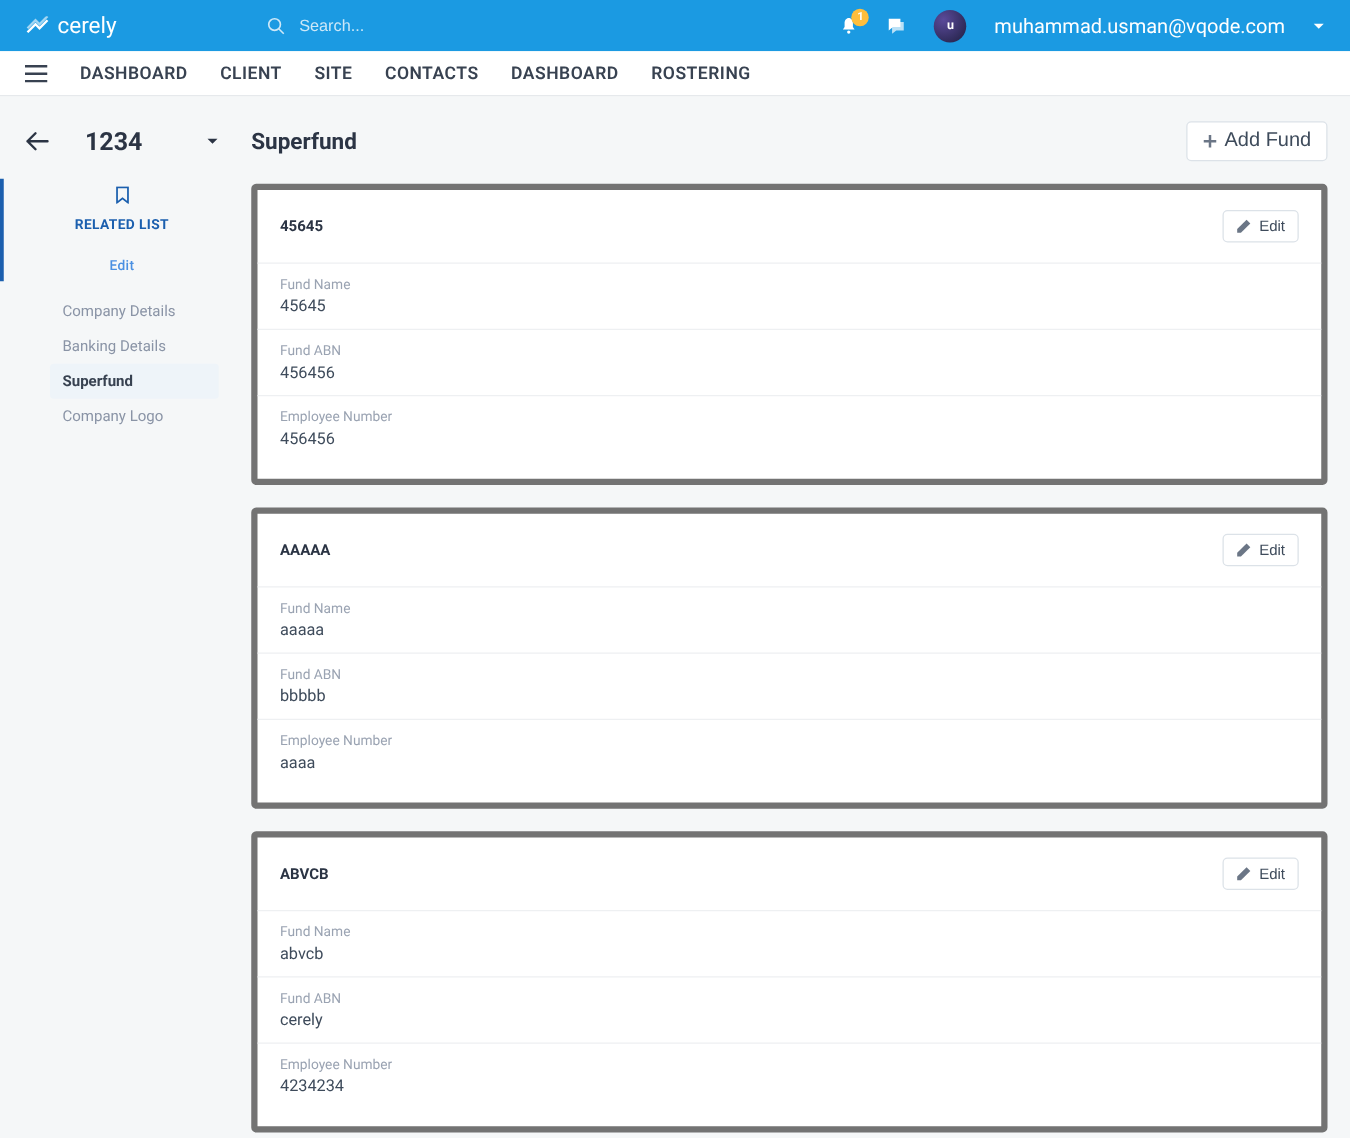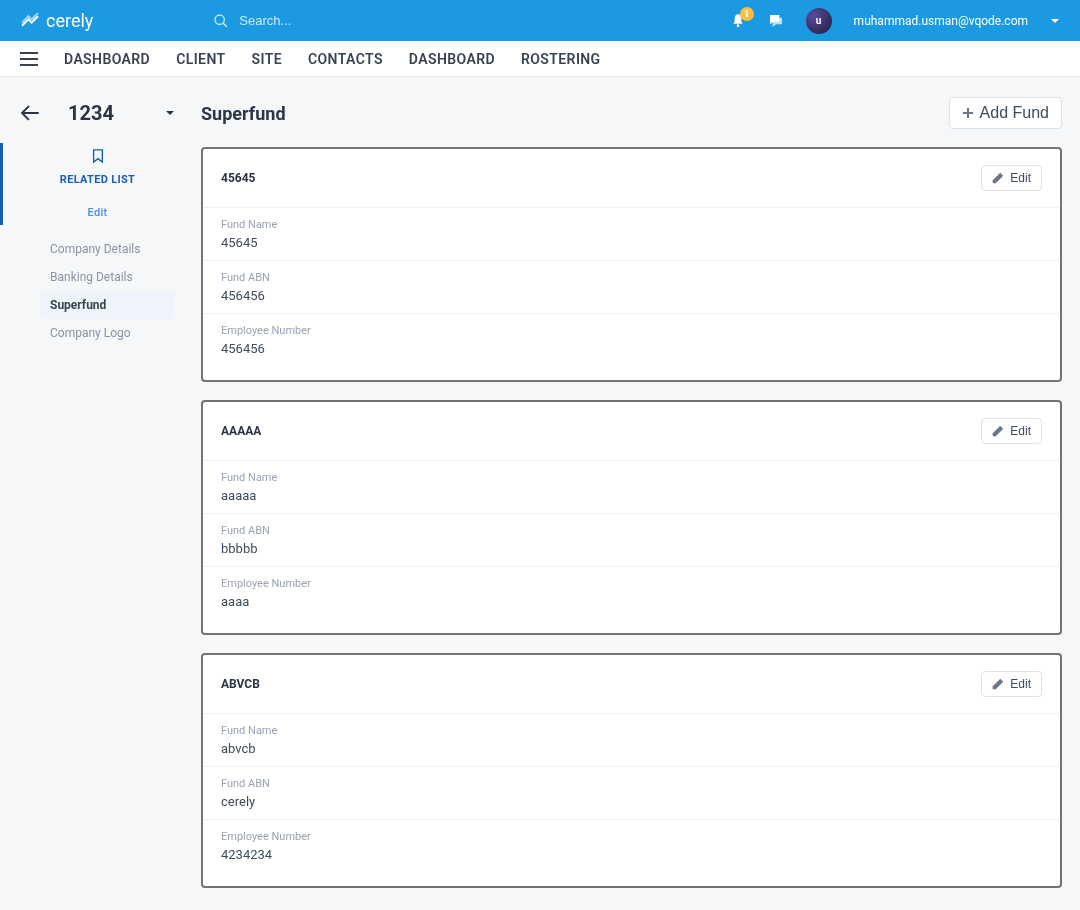--- a/index.html
+++ b/index.html
@@ -33,21 +33,21 @@
   .bell-badge {
     position: absolute; top: -6px; right: -8px; background: #ffbe3d; color: #fff;
     font-size: 9px; font-weight: 700; min-width: 14px; height: 14px; border-radius: 7px;
     display:flex; align-items:center; justify-content:center; padding: 0 3px;
   }
   .avatar {
     width: 26px; height: 26px; border-radius: 50%;
     background: radial-gradient(circle at 30% 30%, #5a4a9a, #1e1e3f);
     display:flex; align-items:center; justify-content:center; color:#fff; font-size:10px; font-weight:700;
   }
-  .user-email { font-size: 12px; color: #fff; }
+  .user-email { font-size: 16px; color: #fff; }
   .caret-down-icon svg { width: 10px; height: 10px; fill:#fff; }
 
   
   .navbar {
     background: #fff; height: 36px; display: flex; align-items: center; padding: 0 20px;
     border-bottom: 1px solid #e6e9ec;
   }
   .menu-icon { margin-right: 26px; color:#384251; }
   .nav-items { display: flex; gap: 26px; }
   .nav-item { font-size: 14px; font-weight: 600; letter-spacing: 0.4px; color: #384251; cursor: pointer; }
@@ -76,21 +76,21 @@
 
   .main { flex:1; padding: 0 0 0 16px; }
   .main-head { display:flex; align-items:center; margin-bottom:18px; margin-top:2px; }
   .page-title { font-size:18px; font-weight:700; color:#2b3444; }
   .add-btn {
     margin-left:auto; background:#fff; border:1px solid #dce2e8; border-radius:4px;
     padding: 6px 12px; font-size:16px; color:#3e4b5b; display:flex; align-items:center; gap:6px; cursor:pointer;
   }
   .plus-icon svg { width:12px; height:12px; stroke:#6b7686; stroke-width:2; fill:none; }
 
-  .card { background:#fff; border:2px solid #737373; border-radius:4px; margin-bottom:18px; }
+  .card { background:#fff; border:5px solid #737373; border-radius:4px; margin-bottom:18px; }
   .card-head { display:flex; align-items:center; padding: 16px 18px; }
   .card-title { font-size:12px; font-weight:700; color:#2b3444; }
   .edit-btn {
     margin-left:auto; background:#fff; border:1px solid #dce2e8; border-radius:4px;
     padding: 5px 10px; font-size:12px; color:#3e4b5b; display:flex; align-items:center; gap:6px; cursor:pointer;
   }
   .pencil-icon svg { width:12px; height:12px; fill:#6b7686; }
 
   .field-block { padding: 10px 18px; border-top:1px solid #eef0f2; }
   .field-block:first-of-type { border-top:1px solid #e6e9ec; }

